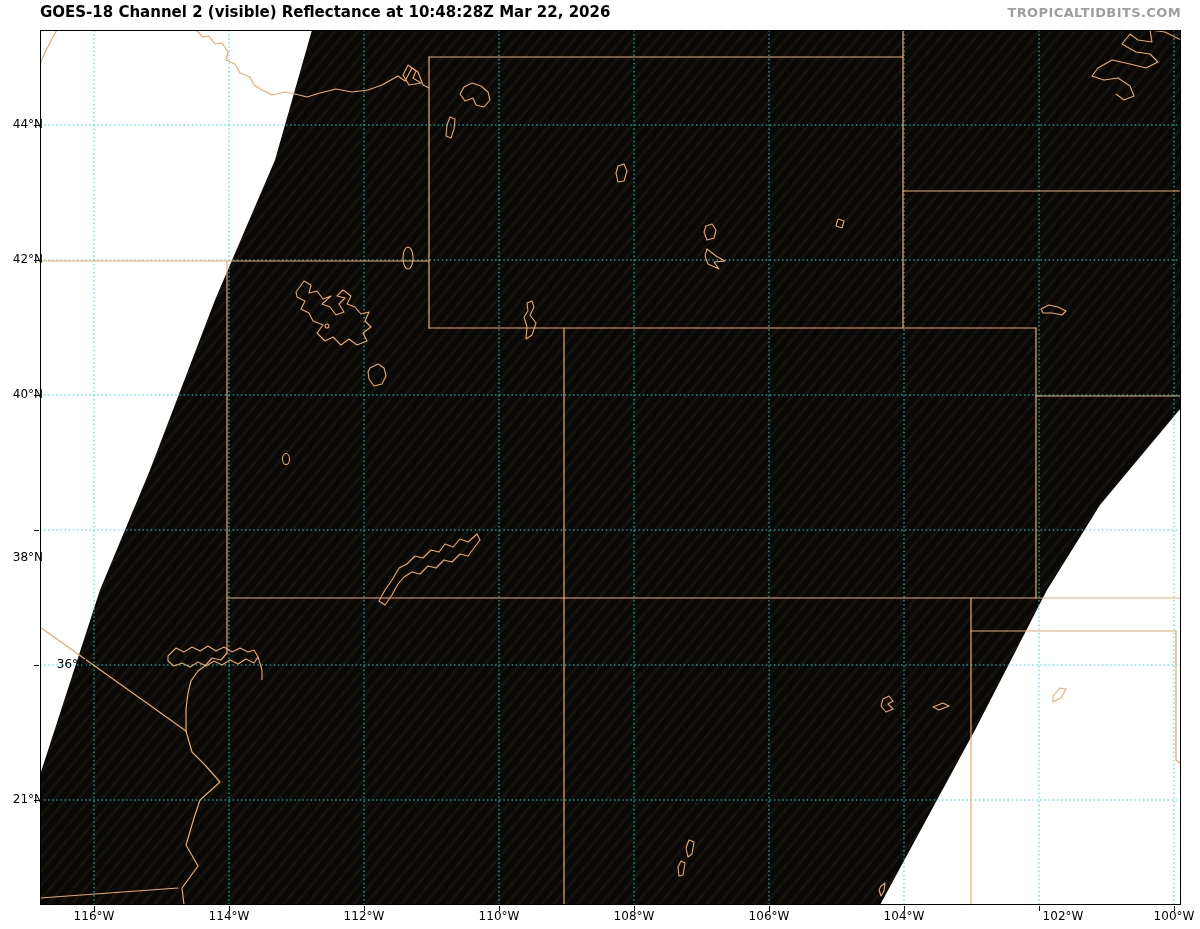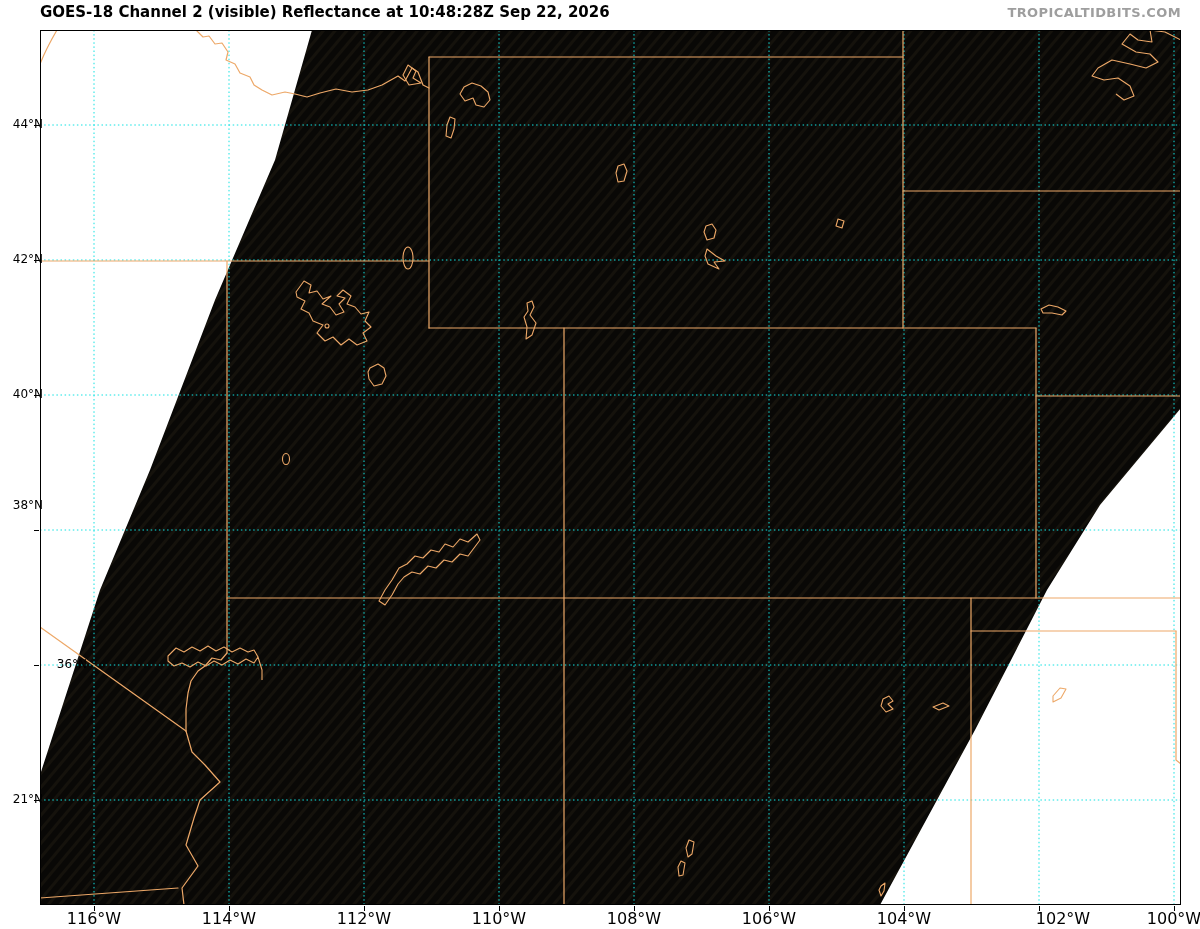--- a/index.html
+++ b/index.html
@@ -20,36 +20,36 @@
   .grid line{stroke:var(--grid,#12e2e2);stroke-width:1;stroke-dasharray:1.5 2.6;}
   .borders path, .borders polyline{
     stroke:var(--lines,#eda868);stroke-width:1.2;fill:none;
     stroke-linejoin:round;stroke-linecap:round;
   }
   .lakes path, .lakes ellipse, .lakes circle, .lakes polyline{
     stroke:var(--lines,#eda868);stroke-width:1.1;fill:none;stroke-linejoin:round;
   }
   .frame{fill:none;stroke:#000;stroke-width:1;}
   .x-tick-label{
-    position:absolute;font-size:16px;color:#000;transform:translateX(-50%);
+    position:absolute;font-size:12px;color:#000;transform:translateX(-50%);
     top:909px;white-space:nowrap;
   }
   .y-tick-label{
     position:absolute;font-size:12px;color:#000;left:0;width:33px;
     text-align:right;white-space:nowrap;margin-left:10px;
   }
   .x-tick-mark{position:absolute;width:1px;height:5px;background:#000;top:906px;}
   .y-tick-mark{position:absolute;width:5px;height:1px;background:#000;left:34px;}
 </style>
 </head>
 <body>
 
 <div class="figure" style="--bg: #ffffff; --grid: #12e2e2; --lines: #eda868; --title: #000000; --wm: #9e9e9e;">
 
-  <div class="title">GOES-18 Channel 2 (visible) Reflectance at 10:48:28Z Sep 22, 2026</div>
+  <div class="title">GOES-18 Channel 2 (visible) Reflectance at 10:48:28Z Mar 22, 2026</div>
   <div class="watermark">TROPICALTIDBITS.COM</div>
 
   <svg class="plot-svg" width="1141" height="875" viewBox="0 0 1141 875">
     <defs>
       <pattern id="tex" width="9" height="9" patternUnits="userSpaceOnUse" patternTransform="rotate(40)">
         <rect width="9" height="9" fill="#090806"></rect>
         <line x1="1.5" y1="0" x2="1.5" y2="9" stroke="#15120c" stroke-width="3"></line>
       </pattern>
     </defs>
 
@@ -152,19 +152,19 @@
       <div class="x-tick-label" style="left: 1039px; margin-left: 24px;">102°W</div>
       <div class="x-tick-mark" style="left: 1174px;"></div>
       <div class="x-tick-label" style="left: 1174px;">100°W</div>
       <div class="y-tick-mark" style="top: 125px;"></div>
       <div class="y-tick-label" style="top: 117px;">44°N</div>
       <div class="y-tick-mark" style="top: 260px;"></div>
       <div class="y-tick-label" style="top: 252px;">42°N</div>
       <div class="y-tick-mark" style="top: 395px;"></div>
       <div class="y-tick-label" style="top: 387px;">40°N</div>
       <div class="y-tick-mark" style="top: 530px;"></div>
-      <div class="y-tick-label" style="top: 498px; text-align: right;">38°N</div>
+      <div class="y-tick-label" style="top: 550px; text-align: right;">38°N</div>
       <div class="y-tick-mark" style="top: 665px;"></div>
       <div class="y-tick-label" style="top: 657px; padding-left: 44px;">36°N</div>
       <div class="y-tick-mark" style="top: 800px;"></div>
       <div class="y-tick-label" style="top: 792px;">21°N</div>
     </div>
 </div>
 
 </body></html>

